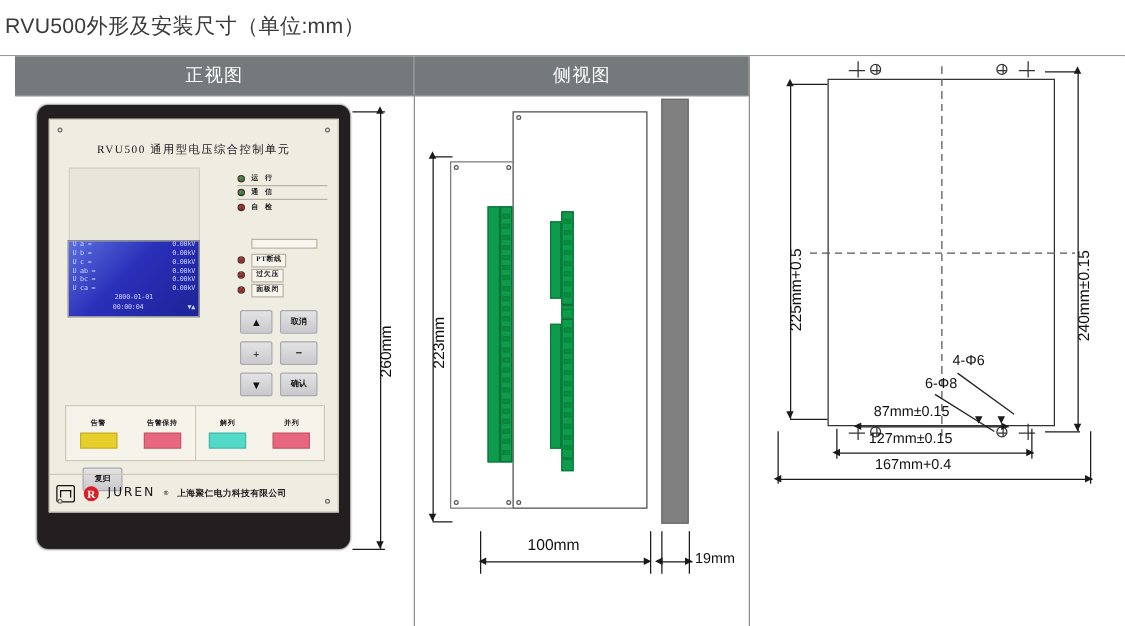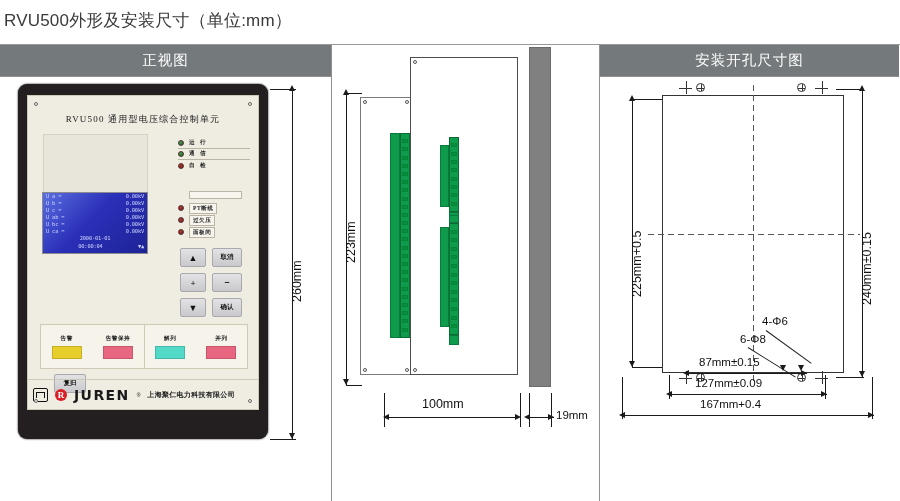--- a/index.html
+++ b/index.html
@@ -20,21 +20,21 @@
   }
   
   .table {
     position: absolute;
     left: 0; top: 44px;
     width: 900px; height: 457px;
     display: flex;
     border-top: 1px solid #9a9a9a;
   }
   .col { position: relative; height: 457px; background: #fff; }
-  .col-front { width: 332px; border-right: 1px solid #8f8f8f; }
+  .col-front { width: 332px; border-right: 1px solid #8f8f8f; padding-left: 12px; }
   .col-side  { width: 268px; border-right: 1px solid #8f8f8f; }
   .col-hole  { width: 299px; }
   .col-head {
     height: 32px; background: #747a7b; color: #fff;
     display: flex; align-items: center; justify-content: center;
     font-size: 14.5px; letter-spacing: 1px;
     border-bottom: 1px solid #8f8f8f;
   }
   .col-body { position: relative; height: 425px; }
 
@@ -166,21 +166,21 @@
     width: 9px; height: 6px; border: 1.5px solid #111;
     border-bottom: none; display: block;
   }
   .logo-r {
     width: 12px; height: 12px; border-radius: 50%;
     background: #d81f26; color: #fff; font-size: 9px; font-weight: bold;
     display: flex; align-items: center; justify-content: center;
     font-family: "Liberation Serif", serif;
   }
   .logo-word {
-    font-size: 14px; font-weight: bold; color: #1a1a1a;
+    font-size: 10px; font-weight: normal; color: #1a1a1a;
     letter-spacing: 1.4px; font-family: "DejaVu Sans", sans-serif;
   }
   .logo-sup { font-size: 5px; vertical-align: super; }
   .logo-cn {
     font-size: 7px; font-weight: bold; color: #1a1a1a;
     letter-spacing: 0.3px; font-family: "Liberation Serif", serif;
   }
   .device-screw {
     position: absolute; width: 4px; height: 4px;
     border: 1px solid #6a6a6a; border-radius: 50%;
@@ -392,20 +392,21 @@
       <div class="dline v" style="left:292px;top:12px;height:350px;"></div>
       <div class="arw up" style="left:288.5px;top:8px;"></div>
       <div class="arw down" style="left:288.5px;top:356px;"></div>
       <div class="dline h" style="left:270px;top:12px;width:26px;"></div>
       <div class="dline h" style="left:270px;top:362px;width:26px;"></div>
       <div class="dim-label vert" style="left:290px;top:225px;">260mm</div>
     </div>
   </div>
 
   <div class="col col-side">
+    <div class="col-head">侧视图</div>
     <div class="col-body">
       <div class="side-wrap">
 
         <div class="faceplate"></div>
 
         <div class="side-body2">
           <div class="side-screw" style="left:2px;top:2px;"></div>
           <div class="side-screw" style="right:2px;top:2px;"></div>
           <div class="side-screw" style="left:2px;bottom:2px;"></div>
           <div class="side-screw" style="right:2px;bottom:2px;"></div>
@@ -493,21 +494,20 @@
         <div class="dline v" style="left:219px;top:348px;height:34px;"></div>
         <div class="dline h" style="left:196px;top:372px;width:26px;"></div>
         <div class="arw left" style="left:192px;top:368.5px;"></div>
         <div class="arw right" style="left:216px;top:368.5px;"></div>
         <div class="dim-label small" style="left:224px;top:364px;">19mm</div>
       </div>
     </div>
   </div>
 
   <div class="col col-hole">
-    <div class="col-head">安装开孔尺寸图</div>
     <div class="col-body">
       <div class="hole-wrap">
 
         <div class="hole-rect"></div>
 
         <div class="centerline" style="left:48px;top:157px;width:212px;"></div>
         <div class="centerline v" style="left:153px;top:8px;height:300px;"></div>
 
         <div class="hole-mark" style="left:79px;top:4px;"></div>
         <div class="hole-mark circ" style="left:96px;top:6px;"></div>
@@ -543,21 +543,21 @@
         <div class="dline h" style="left:87px;top:296px;width:120px;"></div>
         <div class="arw left" style="left:83px;top:292.5px;"></div>
         <div class="arw right" style="left:201px;top:292.5px;"></div>
         <div class="dim-label small" style="left:99px;top:279px;">87mm±0.15</div>
 
         <div class="dline v" style="left:69px;top:298px;height:24px;"></div>
         <div class="dline v" style="left:225px;top:298px;height:24px;"></div>
         <div class="dline h" style="left:71px;top:317px;width:156px;"></div>
         <div class="arw left" style="left:66px;top:313.5px;"></div>
         <div class="arw right" style="left:221px;top:313.5px;"></div>
-        <div class="dim-label small" style="left:95px;top:300px;">127mm±0.09</div>
+        <div class="dim-label small" style="left:95px;top:300px;">127mm±0.15</div>
 
         <div class="dline v" style="left:22px;top:300px;height:42px;"></div>
         <div class="dline v" style="left:272px;top:300px;height:42px;"></div>
         <div class="dline h" style="left:24px;top:338px;width:250px;"></div>
         <div class="arw left" style="left:19px;top:334.5px;"></div>
         <div class="arw right" style="left:268px;top:334.5px;"></div>
         <div class="dim-label small" style="left:100px;top:321px;">167mm+0.4</div>
       </div>
     </div>
   </div>

